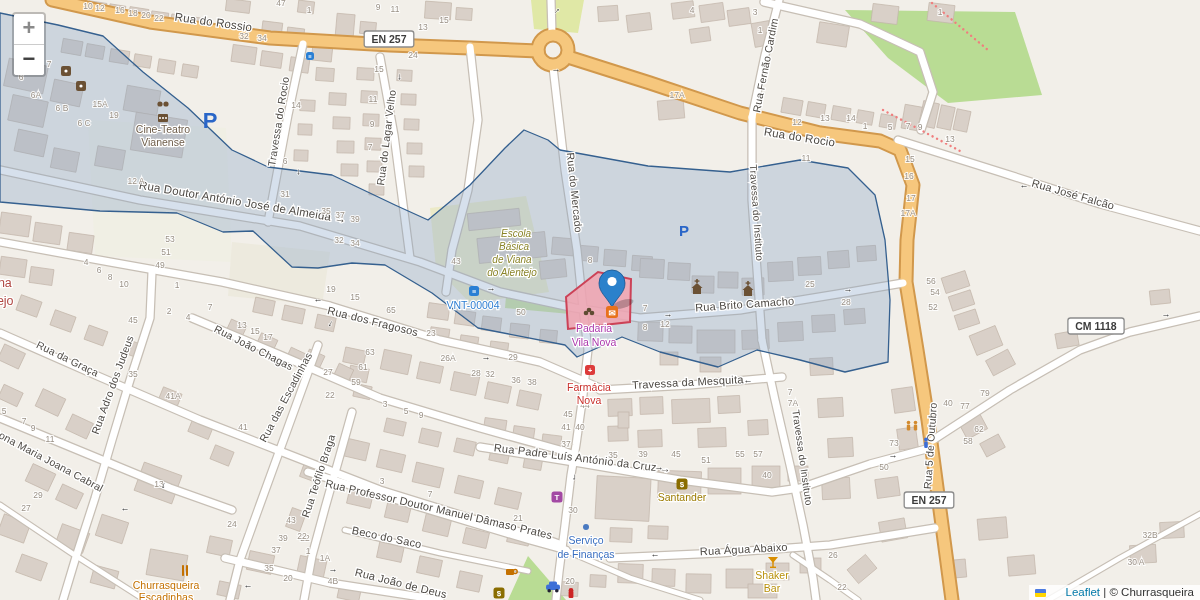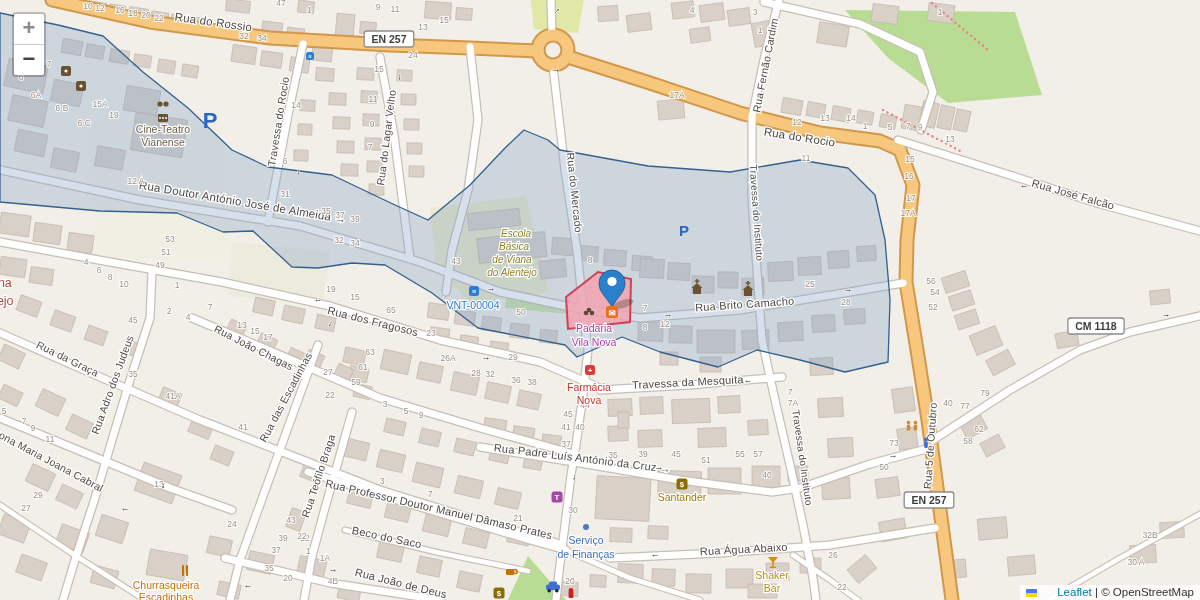--- a/index.html
+++ b/index.html
@@ -663,14 +663,14 @@
         <text x="333" y="572" class="arw" transform="rotate(0 333 572)">→</text>
         <text x="248" y="585" class="arw" transform="rotate(180 248 585)">→</text>
         <text x="162" y="485" class="arw" transform="rotate(105 162 485)">→</text>
         <text x="125" y="508" class="arw" transform="rotate(180 125 508)">→</text>
       </g>
     </svg>
   <div class="zoomctl">
     <a>+</a>
     <a>−</a>
   </div>
-  <div class="attrib"><span class="flag"></span><span class="lnk">Leaflet</span><span> | </span><span>© OpenStreetMap</span></div>
+  <div class="attrib"><span class="flag"></span><span class="lnk">Leaflet</span><span> | </span><span>© Churrasqueira</span></div>
 </div>
 
 </body></html>

